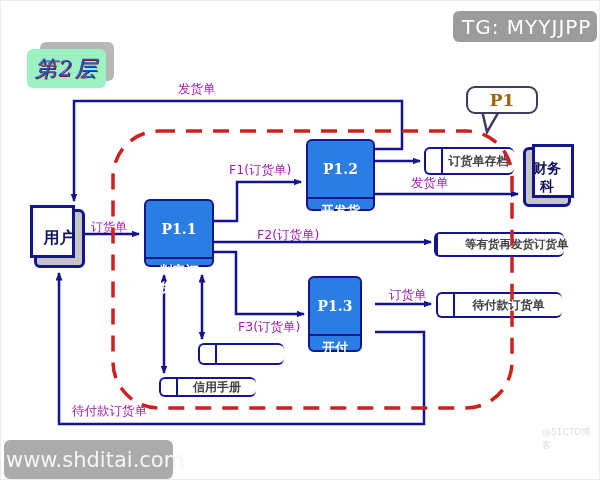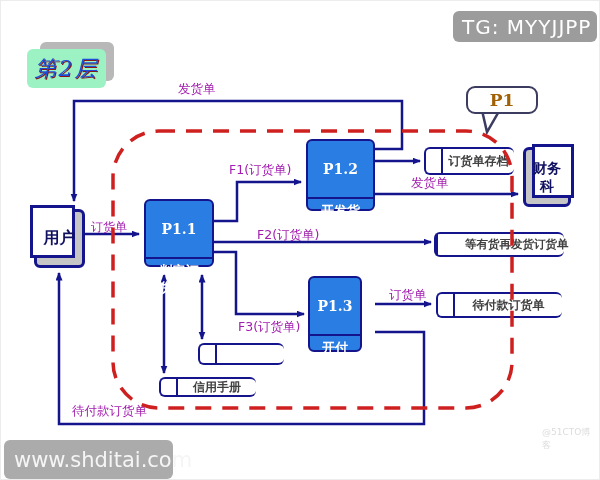--- a/index.html
+++ b/index.html
@@ -68,21 +68,21 @@
   .lb-paynotice{left:71px;top:402px;}
 
   
   .callout{left:465px;top:85px;width:72px;height:28px;background:#ffffff;
     border:2.5px solid #3c3c60;border-radius:9px;display:flex;align-items:center;justify-content:center;
     color:#a16207;font-weight:bold;font-size:17px;
     font-family:"DejaVu Serif","Liberation Serif",serif;z-index:2;}
 
   
   .site-wm{left:3px;top:439px;width:169px;height:39px;background:#ababab;color:#f5f5f5;
-    font-size:21px;display:flex;align-items:center;padding-left:10px;z-index:4;}
+    font-size:21px;display:flex;align-items:center;padding-left:2px;z-index:4;}
   .blog-wm{left:505px;top:425px;color:#dcdcdc;font-size:9px;z-index:4;margin-left:36px;}
 
   .overlay{z-index:3;}
   .flows{z-index:1;}
 </style>
 </head>
 <body>
 
 <div class="stage">
 

